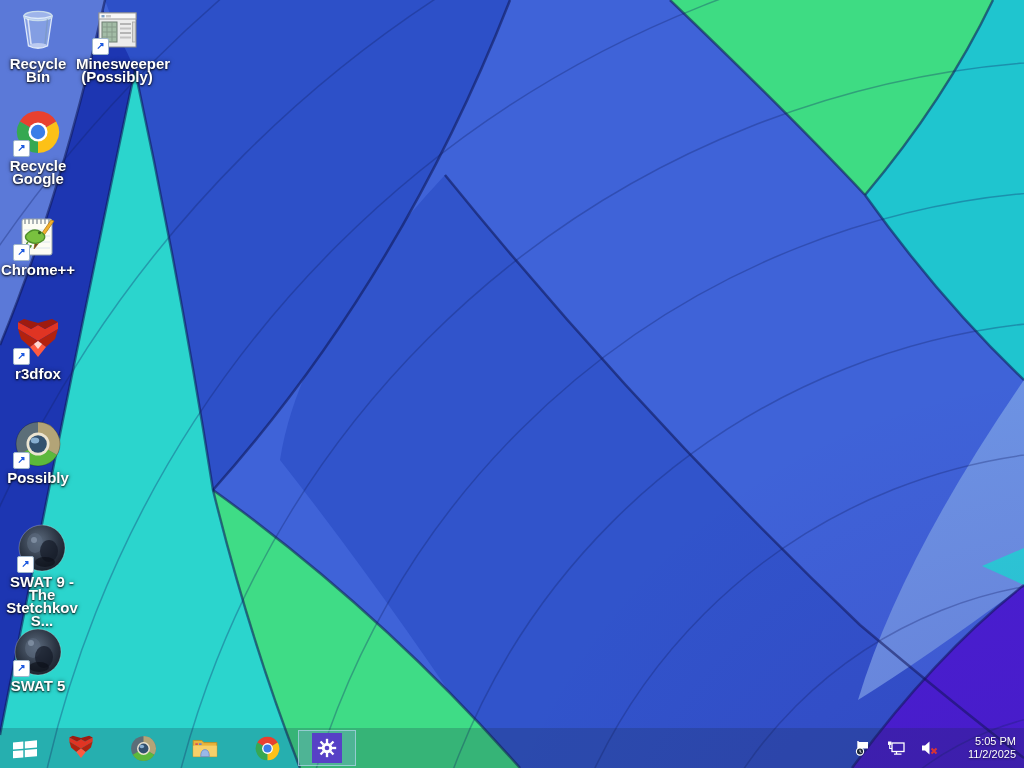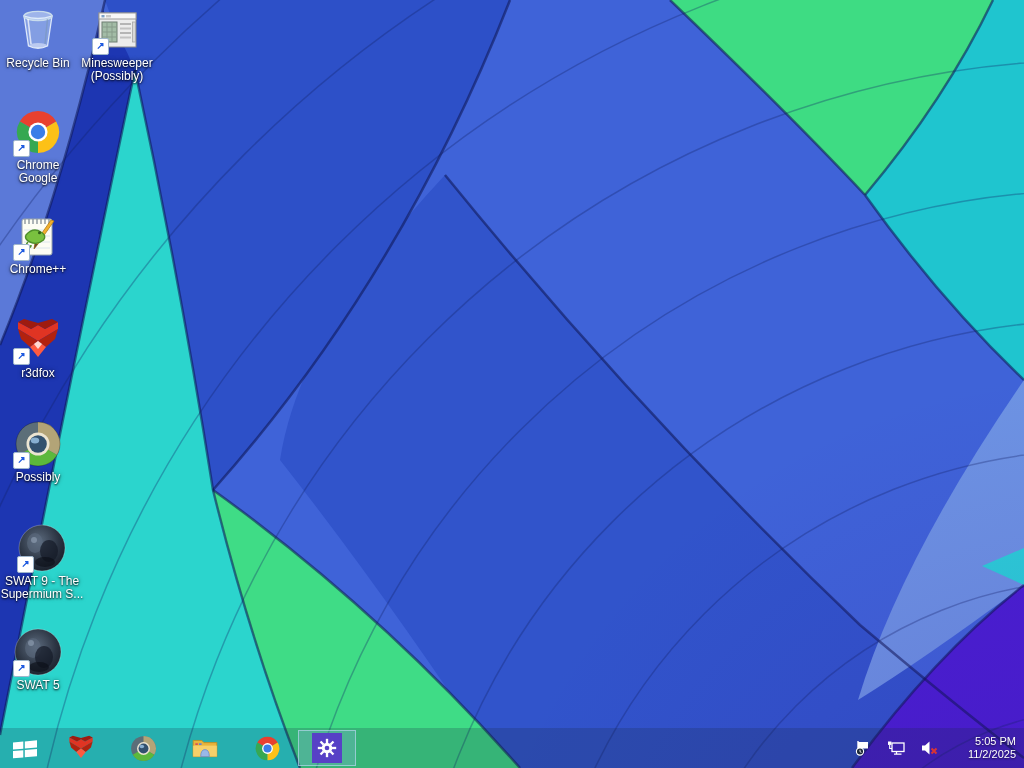--- a/index.html
+++ b/index.html
@@ -7,22 +7,22 @@
           font-family:"Liberation Sans",sans-serif;background:#3f63d8;user-select:none;}
   .wallpaper{position:absolute;left:0;top:0;width:1024px;height:768px;}
 
   
   .dicon{position:absolute;width:76px;text-align:center;cursor:default;}
   .dicon .art{position:relative;width:48px;height:48px;margin:0 auto;}
   .dicon .art svg.main{width:48px;height:48px;display:block;}
   .badge{position:absolute;left:-1px;bottom:-1px;width:15px;height:15px;background:#fff;
          border:1px solid #9fb6cc;border-radius:2px;display:flex;align-items:center;justify-content:center;}
   .badge span{color:#1e5adf;font-size:10px;font-weight:bold;line-height:10px;transform:translateY(-1px);}
-  .dlabel{margin-top:3px;color:#fff;font-size:12px;line-height:13px;
-          text-shadow:0 1px 2px rgba(0,0,0,.95),0 0 4px rgba(0,0,0,.55);}
+  .dlabel{margin-top:3px;color:#fff;font-size:15px;line-height:13px;
+          text-shadow:0 1px 2px rgba(0,0,0,.95),0 0 4px rgba(0,0,0,.55);font-weight:bold;}
   .dlabel span{display:block;}
 
   
   .taskbar{position:absolute;left:0;bottom:0;width:1024px;height:40px;
            background:rgba(25,40,70,.22);display:flex;align-items:center;}
   .tbtn{height:40px;display:flex;align-items:center;justify-content:center;cursor:pointer;}
   .startbtn{width:50px;}
   .appbtn{width:62px;}
   .appbtn svg{display:block;}
   .activebtn{width:58px;height:36px;margin-top:0px;box-sizing:border-box;
@@ -152,21 +152,21 @@
         <path d="M24,24 L5.8,13.5 A21,21 0 0 0 24,45 Z" fill="#36a852"></path>
         <path d="M24,24 L24,45 A21,21 0 0 0 42.2,13.5 Z" fill="#fcc117"></path>
         <circle cx="24" cy="24" r="9.6" fill="#fff"></circle>
         <circle cx="24" cy="24" r="7.2" fill="#3a7de8"></circle>
       </svg>
       <div class="badge">
           <span>↗</span>
         </div>
     </div>
     <div class="dlabel">
-      <span>Chrome</span>
+      <span>Recycle</span>
       <span>Google</span>
     </div>
   </div>
 
   <div class="dicon" style="left:0;top:212px;">
     <div class="art">
       <svg class="main" viewBox="0 0 48 48">
         <rect x="8" y="7" width="30" height="36" rx="2" fill="#fdfdf4" stroke="#98a4ac"></rect>
         <path d="M11,7 v5 M15,7 v5 M19,7 v5 M23,7 v5 M27,7 v5 M31,7 v5 M35,7 v5" stroke="#8d979e" stroke-width="1.4"></path>
         <path d="M10,18 h26 M10,24 h26 M10,30 h26 M10,36 h26" stroke="#dde6ec" stroke-width="1"></path>
@@ -242,21 +242,21 @@
         <ellipse cx="31" cy="27" rx="9" ry="11" fill="rgba(20,26,38,0.7)"></ellipse>
         <circle cx="16" cy="16" r="3" fill="rgba(160,175,195,0.5)"></circle>
         <ellipse cx="27" cy="38" rx="10" ry="5" fill="rgba(10,14,22,0.6)"></ellipse>
       </svg>
       <div class="badge">
           <span>↗</span>
         </div>
     </div>
     <div class="dlabel">
       <span>SWAT 9 - The</span>
-      <span>Supermium S...</span>
+      <span>Stetchkov S...</span>
     </div>
   </div>
 
   <div class="dicon" style="left:0;top:628px;">
     <div class="art">
       <svg class="main" viewBox="0 0 48 48">
         <defs>
             <radialGradient id="sw2" cx="0.45" cy="0.38" r="0.8">
           <stop offset="0" stop-color="#5c6b7e"></stop>
               <stop offset="0.55" stop-color="#2b3442"></stop>

